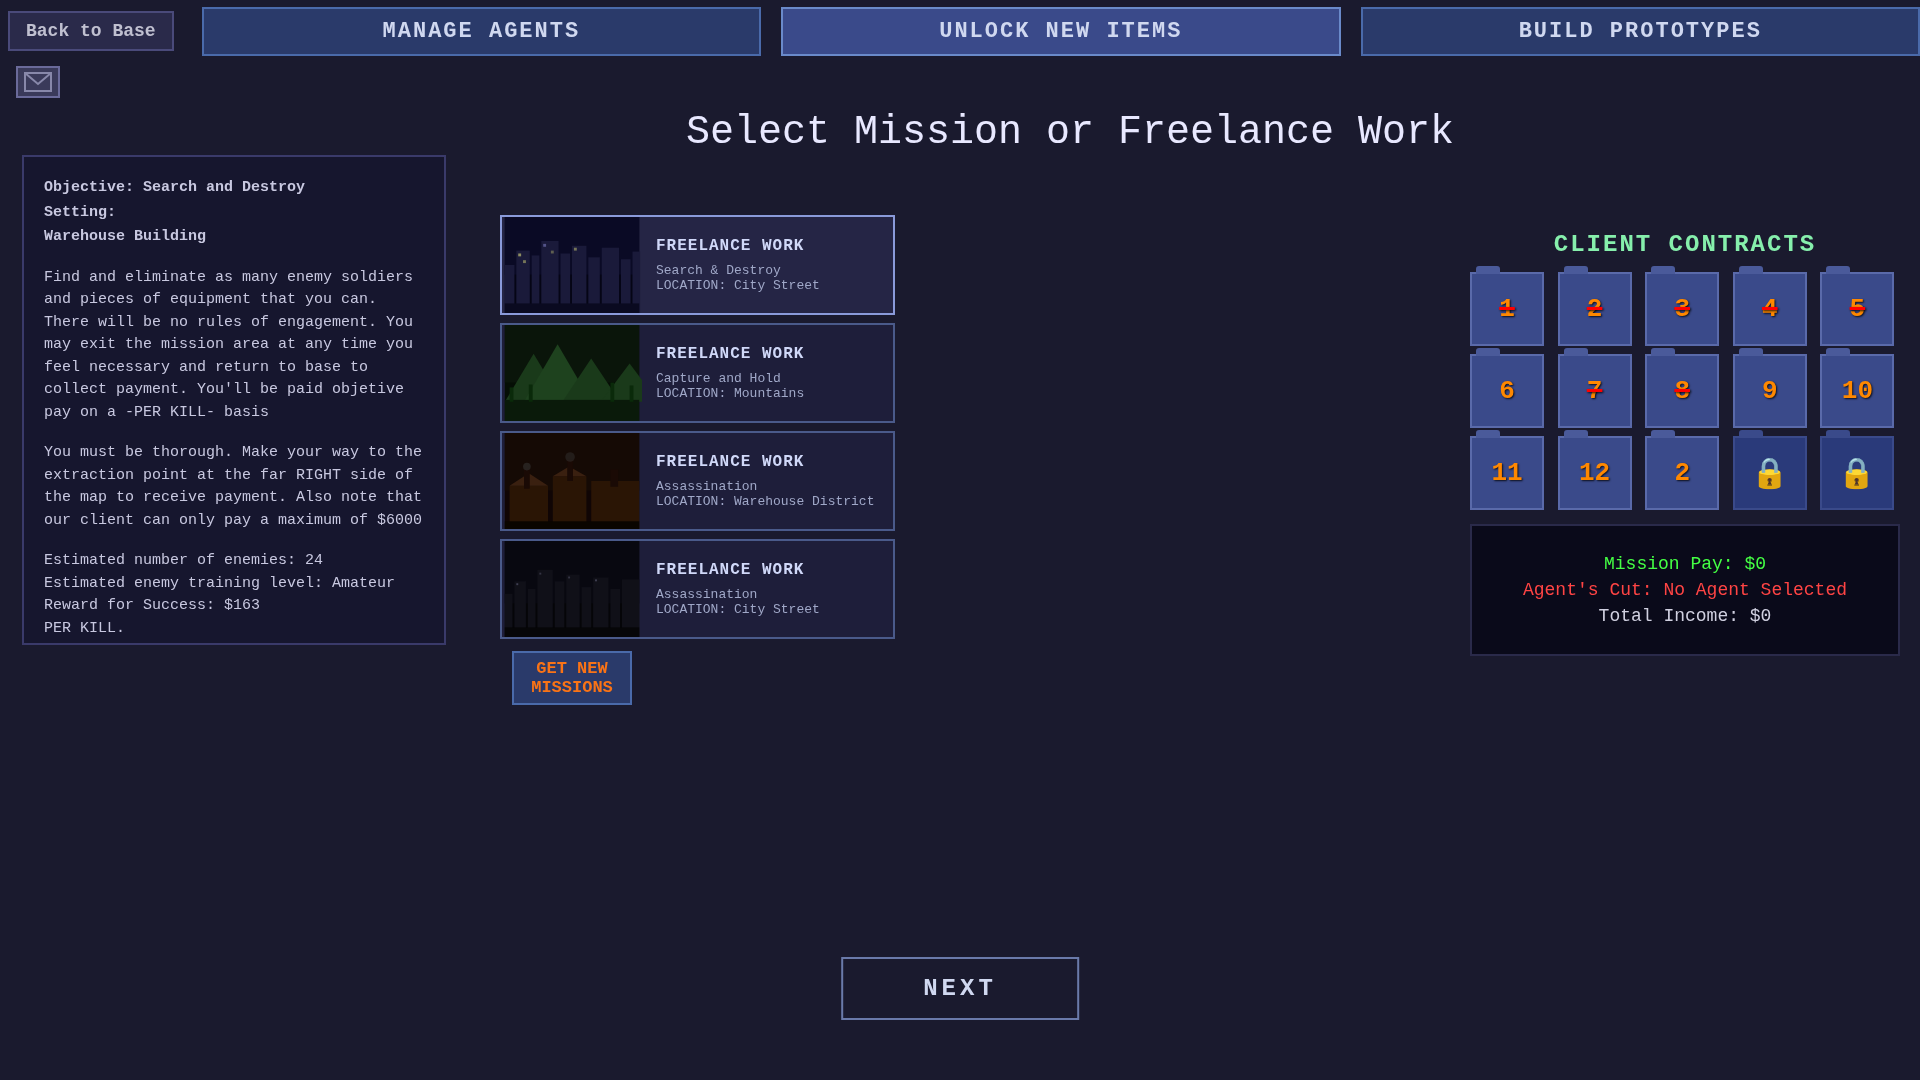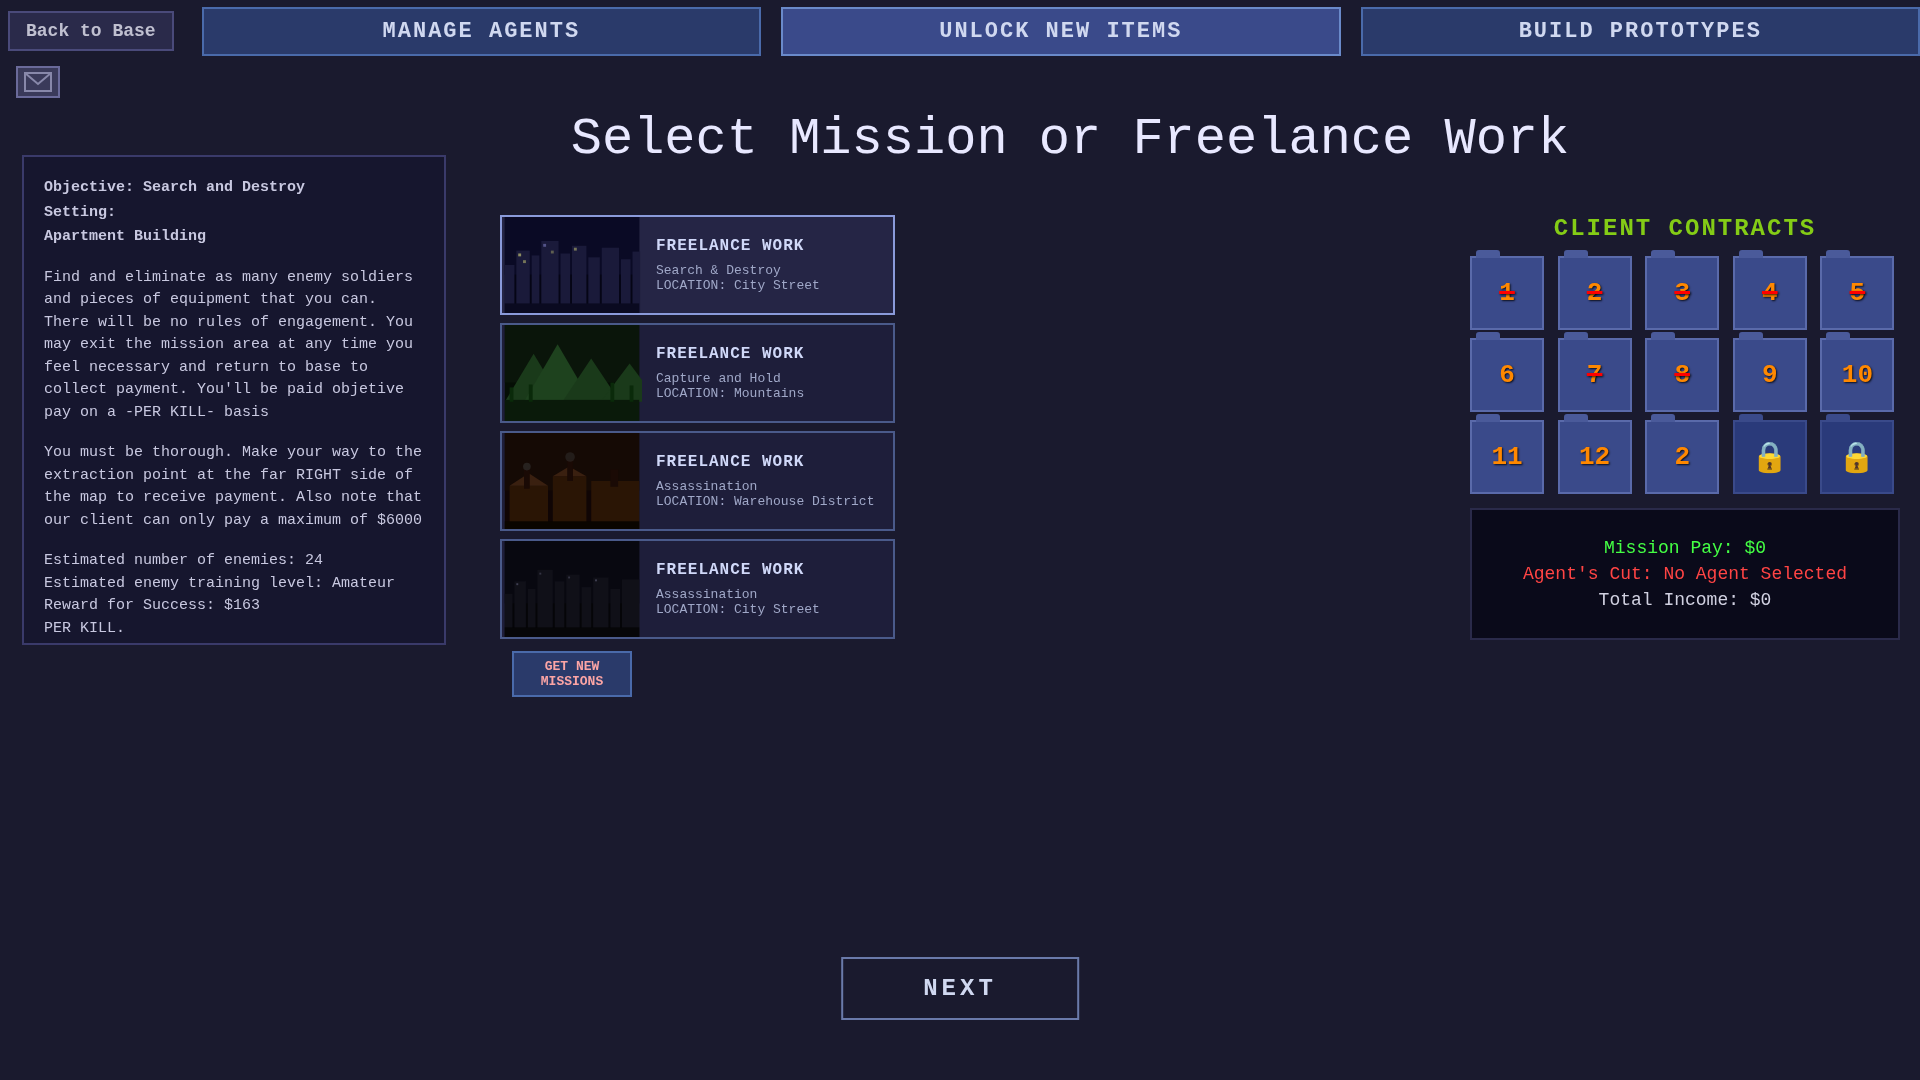--- a/index.html
+++ b/index.html
@@ -69,21 +69,21 @@
       background: #3a3a5a;
       border: 2px solid #6a6a9a;
       display: flex;
       align-items: center;
       justify-content: center;
       cursor: pointer;
     }
 
     
     .page-title {
-      font-size: 52px;
+      font-size: 40px;
       color: #e8e8ff;
       font-weight: normal;
       text-align: center;
       margin-bottom: 20px;
       font-family: 'Courier New', Courier, monospace;
       position: absolute;
       top: 110px;
       left: 520px;
       right: 300px;
     }
@@ -170,48 +170,49 @@
 
     .mission-location {
       font-size: 13px;
       color: #a0a8c8;
     }
 
     
     .get-missions-btn {
       background: #2a3a6a;
       border: 2px solid #4a6aaa;
-      color: #fca5a5;
+      color: #f97316;
       padding: 6px 14px;
       font-family: 'Courier New', Courier, monospace;
-      font-size: 13px;
+      font-size: 17px;
       font-weight: bold;
       cursor: pointer;
       text-align: center;
       margin-top: 4px;
       width: 120px;
       margin-left: 12px;
     }
 
     
     .contracts-panel {
       position: absolute;
       top: 215px;
       right: 20px;
       width: 430px;
     }
 
     .contracts-title {
       font-size: 24px;
       font-weight: bold;
-      color: #84cc16;
+      color: #86efac;
       text-align: center;
       letter-spacing: 2px;
       margin-bottom: 14px;
       text-transform: uppercase;
+      margin-top: 16px;
     }
 
     .contracts-grid {
       display: grid;
       grid-template-columns: repeat(5, 1fr);
       gap: 8px;
       margin-bottom: 14px;
     }
 
     .contract-folder {
@@ -333,21 +334,21 @@
       <polyline points="1,1 14,12 27,1" fill="none" stroke="#8888aa" stroke-width="2"></polyline>
     </svg>
   </div>
 </div>
 
 <div class="page-title">Select Mission or Freelance Work</div>
 
 <div class="objective-panel">
   <div class="title-line">Objective: Search and Destroy</div>
   <div class="title-line">Setting:</div>
-  <div class="title-line">Apartment Building</div>
+  <div class="title-line">Warehouse Building</div>
   <div class="body-text">Find and eliminate as many enemy soldiers and pieces of equipment that you can.  There will be no rules of engagement.  You may exit the mission area at any time you feel necessary and return to base to collect payment.  You'll be paid objetive pay on a -PER KILL- basis</div>
   <div class="body-text">You must be thorough.  Make your way to the extraction point at the far RIGHT side of the map to receive payment.  Also note that our client can only pay a maximum of $6000</div>
   <div class="stats">
     <div>Estimated number of enemies: 24</div>
     <div>Estimated enemy training level: Amateur</div>
     <div>Reward for Success: $163</div>
     <div>PER KILL.</div>
   </div>
 </div>
 

